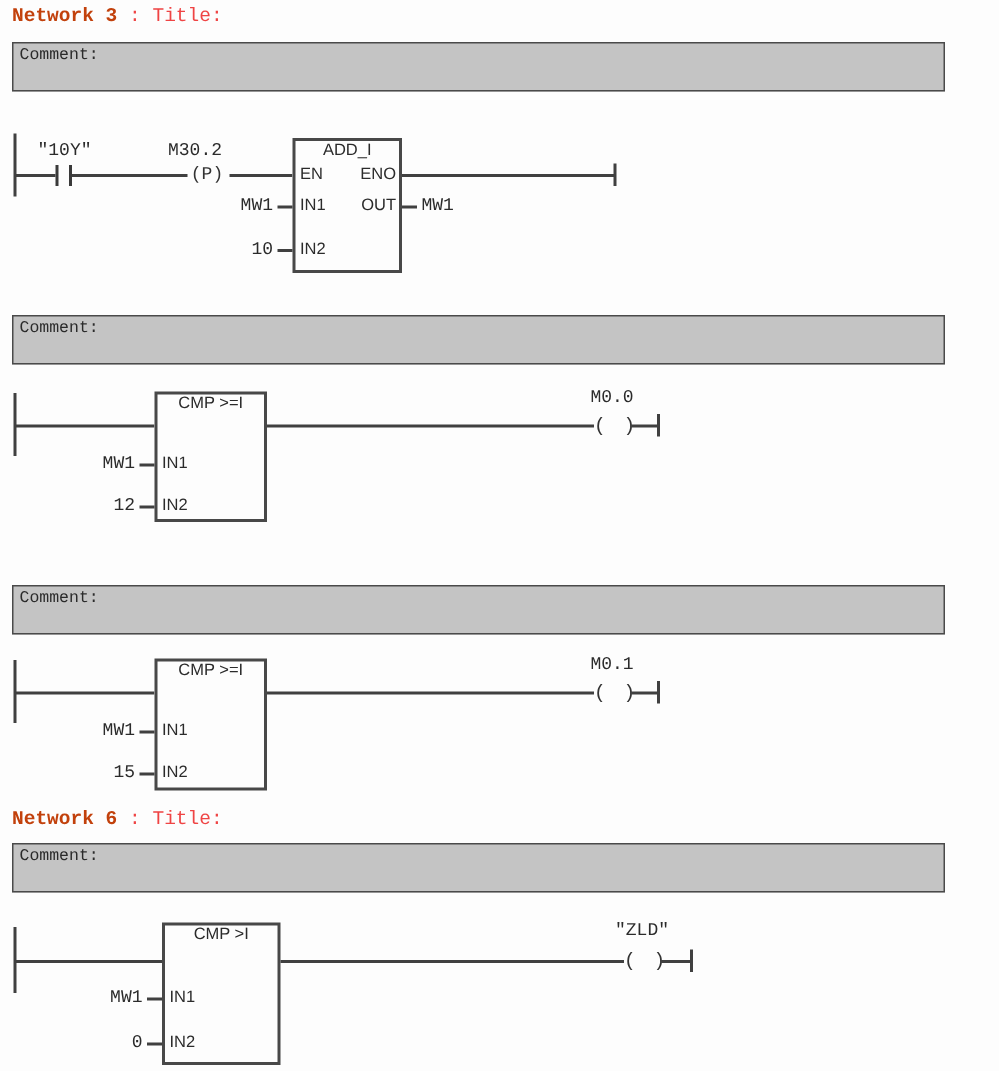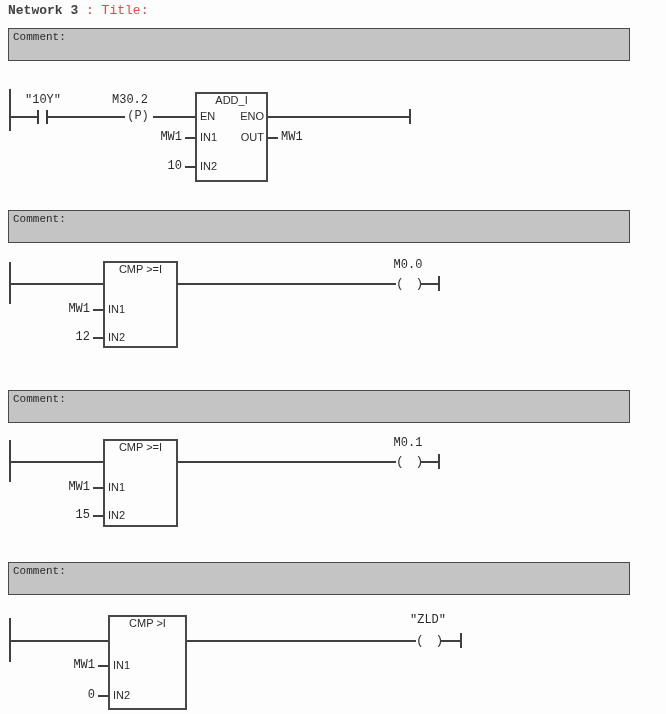--- a/index.html
+++ b/index.html
@@ -3,21 +3,21 @@
 <meta charset="utf-8">
 <style>
   html,body{margin:0;padding:0;}
   body{background:#ffffff;}
   #page{
     position:relative;width:666px;height:714px;background:#fdfdfd;
     font-family:"Liberation Mono", monospace;color:#1f1f1f;overflow:hidden;
   }
   .abs{position:absolute;}
   .heading{font-size:13px;white-space:pre;}
-  .heading .hb{font-weight:bold;color:#404040;}
+  .heading .hb{font-weight:bold;color:#c2410c;}
   .heading .hr{font-weight:normal;color:#ef4444;}
   .comment-box{
     left:8px;width:622px;height:33px;background:#c4c4c4;
     border:1px solid #4a4a4a;box-sizing:border-box;
   }
   .comment-text{font-size:11px;color:#2b2b2b;padding:2px 4px;white-space:pre;}
   .wire-h{height:2px;background:#404040;}
   .rail{width:2px;background:#404040;}
   .tick{width:2px;height:15px;background:#404040;}
   .cbar{width:2px;height:14px;background:#3a3a3a;}
@@ -106,20 +106,21 @@
   <div class="abs wire-h" style="left:93px;top:487px;width:10px;"></div>
   <div class="abs opd opd-r" style="left:43px;top:480px;width:47px;">MW1</div>
   <div class="abs wire-h" style="left:93px;top:515px;width:10px;"></div>
   <div class="abs opd opd-r" style="left:43px;top:508px;width:47px;">15</div>
   <div class="abs wire-h" style="left:178px;top:461px;width:218px;"></div>
   <div class="abs lbl-c" style="left:380px;top:436px;width:56px;">M0.1</div>
   <div class="abs coil" style="left:396px;top:454px;width:24px;">( )</div>
   <div class="abs wire-h" style="left:420px;top:461px;width:19px;"></div>
   <div class="abs tick" style="left:438px;top:454px;"></div>
 
+  <div class="abs heading" style="left:8px;top:538px;"><span class="hb">Network 6</span><span class="hr"> : Title:</span></div>
 
   <div class="abs comment-box" style="top:562px;">
     <div class="comment-text">Comment:</div>
   </div>
 
   <div class="abs rail" style="left:9px;top:618px;height:44px;"></div>
   <div class="abs wire-h" style="left:10px;top:640px;width:98px;"></div>
   <div class="abs blockbox" style="left:108px;top:615px;width:79px;height:95px;"></div>
   <div class="abs blocktitle" style="left:108px;top:617px;width:79px;">CMP &gt;I</div>
   <div class="abs pin" style="left:113px;top:659px;">IN1</div>

